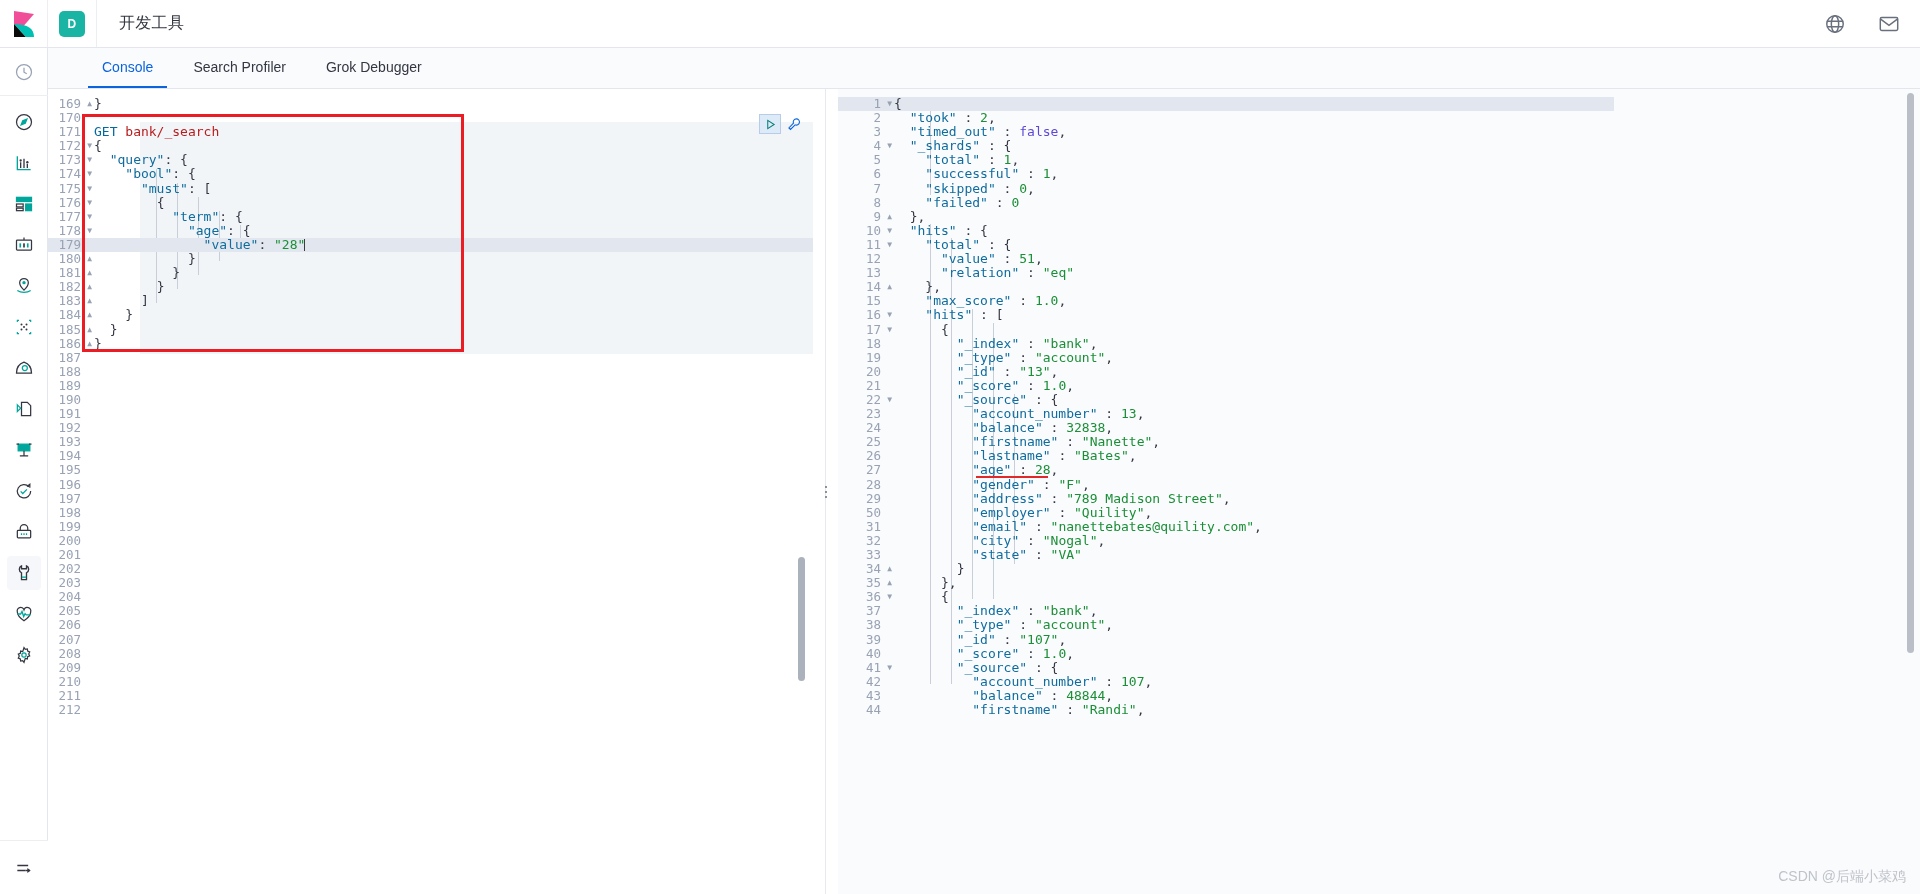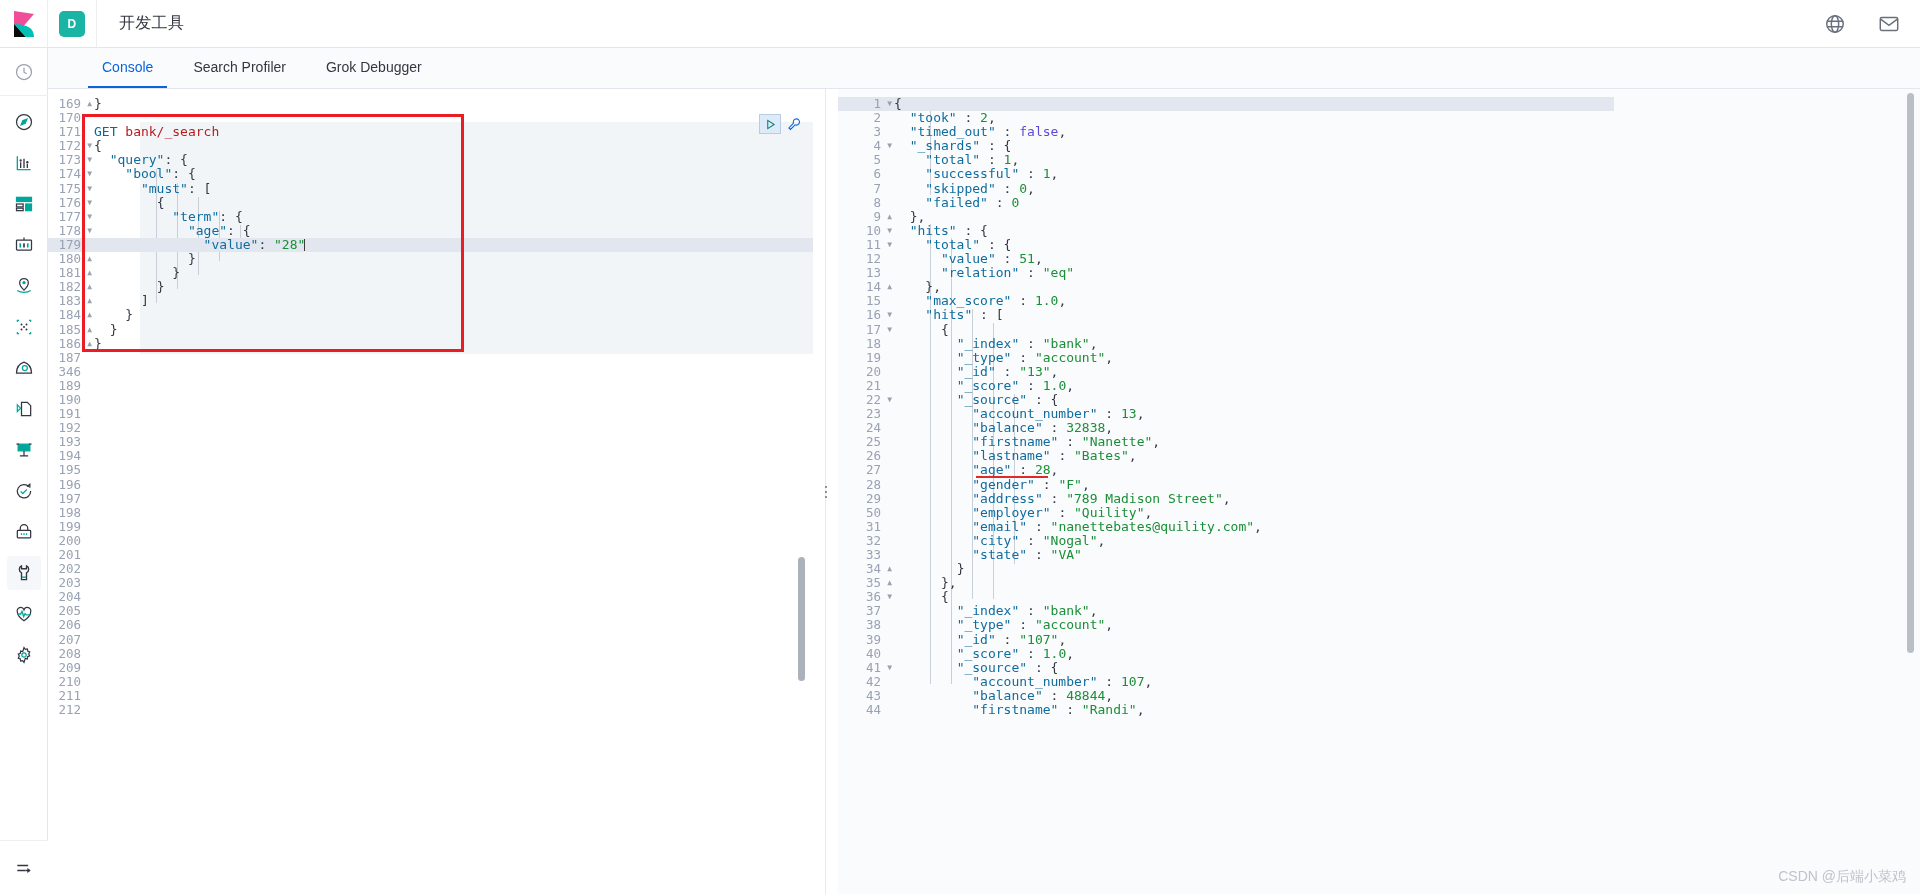--- a/index.html
+++ b/index.html
@@ -417,21 +417,21 @@
                 <div class="ln"><span class="fold">▼</span>178</div>
                 <div class="ln hl">179</div>
                 <div class="ln"><span class="fold">▲</span>180</div>
                 <div class="ln"><span class="fold">▲</span>181</div>
                 <div class="ln"><span class="fold">▲</span>182</div>
                 <div class="ln"><span class="fold">▲</span>183</div>
                 <div class="ln"><span class="fold">▲</span>184</div>
                 <div class="ln"><span class="fold">▲</span>185</div>
                 <div class="ln"><span class="fold">▲</span>186</div>
                 <div class="ln">187</div>
-                <div class="ln">346</div>
+                <div class="ln">188</div>
                 <div class="ln">189</div>
                 <div class="ln">190</div>
                 <div class="ln">191</div>
                 <div class="ln">192</div>
                 <div class="ln">193</div>
                 <div class="ln">194</div>
                 <div class="ln">195</div>
                 <div class="ln">196</div>
                 <div class="ln">197</div>
                 <div class="ln">198</div>

